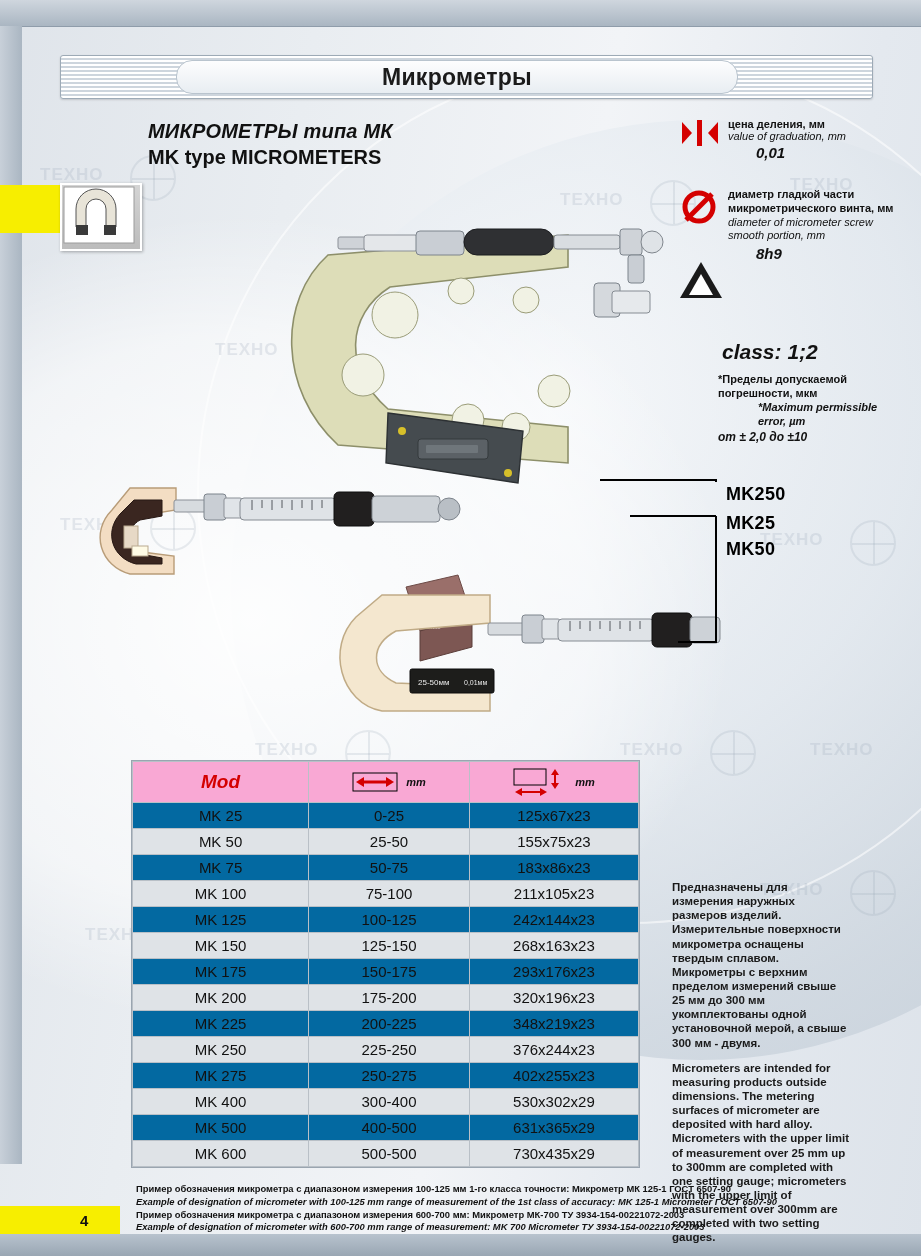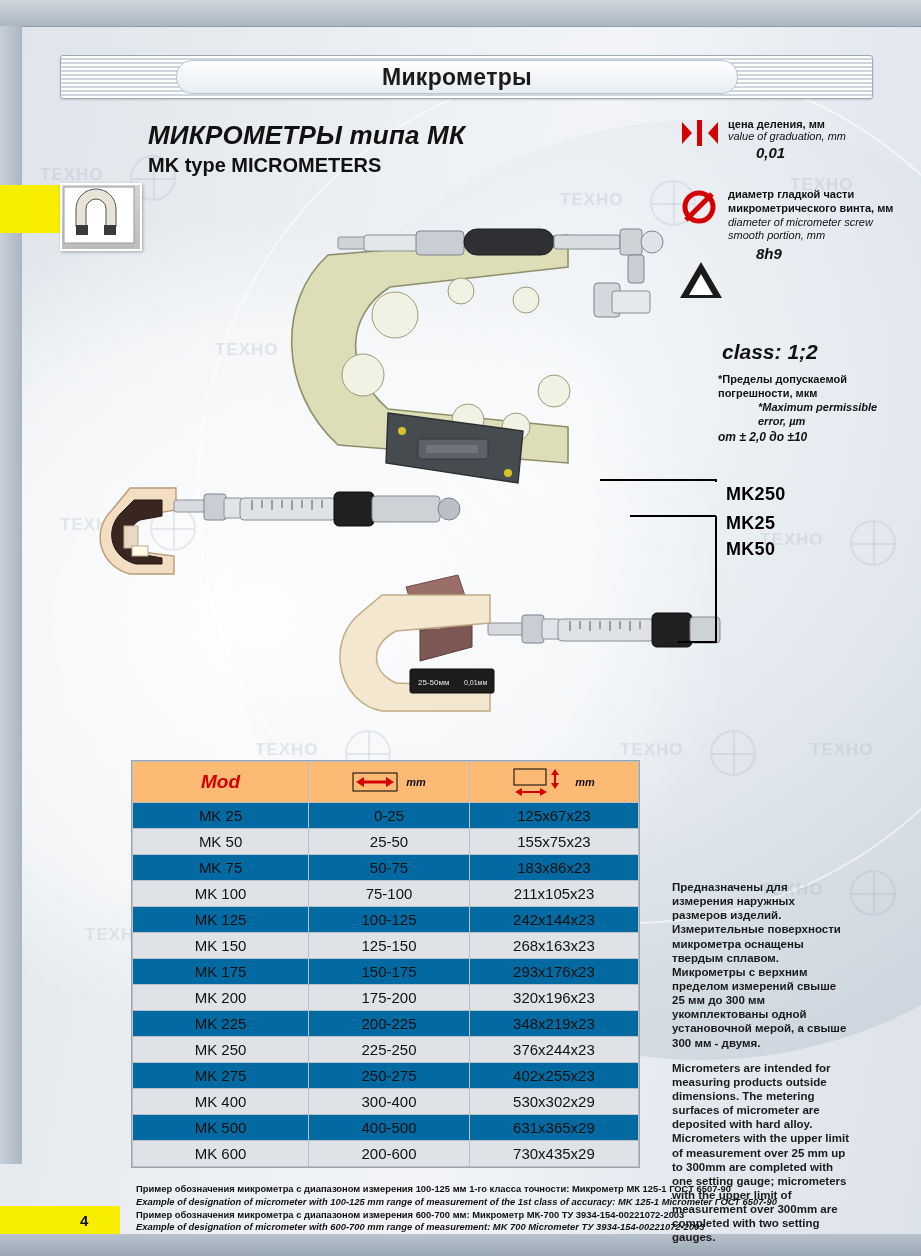--- a/index.html
+++ b/index.html
@@ -132,21 +132,21 @@
     color: #1b1b1b;
     letter-spacing: .3px;
   }
 
   
   .title-block {
     position: absolute;
     left: 148px; top: 120px;
   }
   .title-ru {
-    font-size: 26px;
+    font-size: 20px;
     font-weight: bold;
     font-style: italic;
     color: #111;
     letter-spacing: .2px;
   }
   .title-en {
     font-size: 20px;
     font-weight: bold;
     color: #111;
     margin-top: 3px;
@@ -245,21 +245,21 @@
   }
   table.spec-table td {
     border: 1px solid #b9c0c7;
     padding: 2px 6px;
     height: 21px;
     text-align: center;
     background: #0369a1;
   }
   table.spec-table tr:nth-child(odd) td { background: #dfe3e7; }
   table.spec-table tr.head td {
-    background: #fdba74;
+    background: #f9a8d4;
     height: 36px;
   }
   td.c1 { width: 178px; text-align: center; }
   td.c2 { width: 160px; text-align: center; }
   td.c3 { width: 165px; text-align: center; }
   .mod-head {
     color: #d40000;
     font-weight: bold;
     font-style: italic;
     font-size: 19px;
@@ -589,21 +589,21 @@
             <td class="c2">300-400</td>
             <td class="c3">530x302x29</td>
           </tr>
       <tr>
             <td class="c1">MK 500</td>
             <td class="c2">400-500</td>
             <td class="c3">631x365x29</td>
           </tr>
       <tr>
             <td class="c1">MK 600</td>
-            <td class="c2">200-600</td>
+            <td class="c2">500-500</td>
             <td class="c3">730x435x29</td>
           </tr>
     </tbody>
       </table>
   </div>
 
   <div class="desc">
     <p>Предназначены для измерения наружных размеров изделий. Измерительные поверхности микрометра оснащены твердым сплавом. Микрометры с верхним пределом измерений свыше 25 мм до 300 мм укомплектованы одной установочной мерой, а свыше 300 мм - двумя.</p>
     <p>Micrometers are intended for measuring products outside dimensions. The metering surfaces of micrometer are deposited with hard alloy. Micrometers with the upper limit of measurement over 25 mm up to 300mm are completed with one setting gauge; micrometers with the upper limit of measurement over 300mm are completed with two setting gauges.</p>
   </div>

